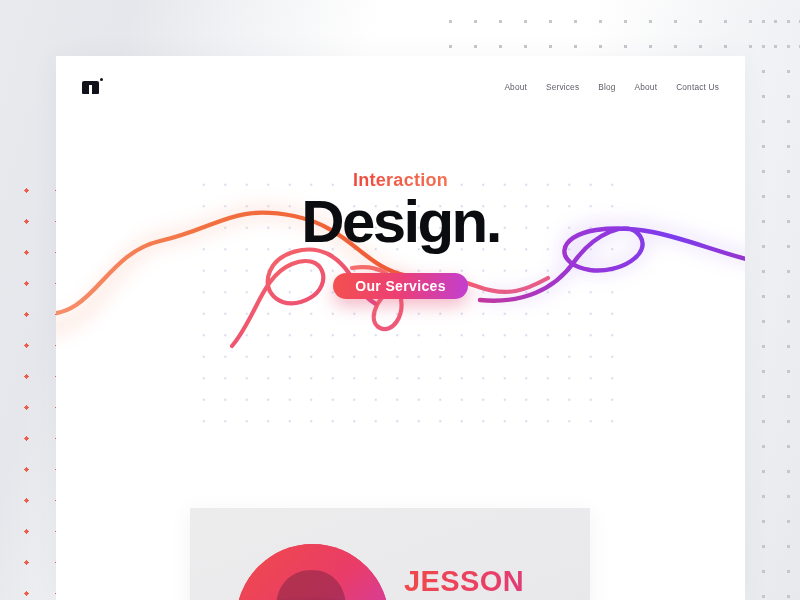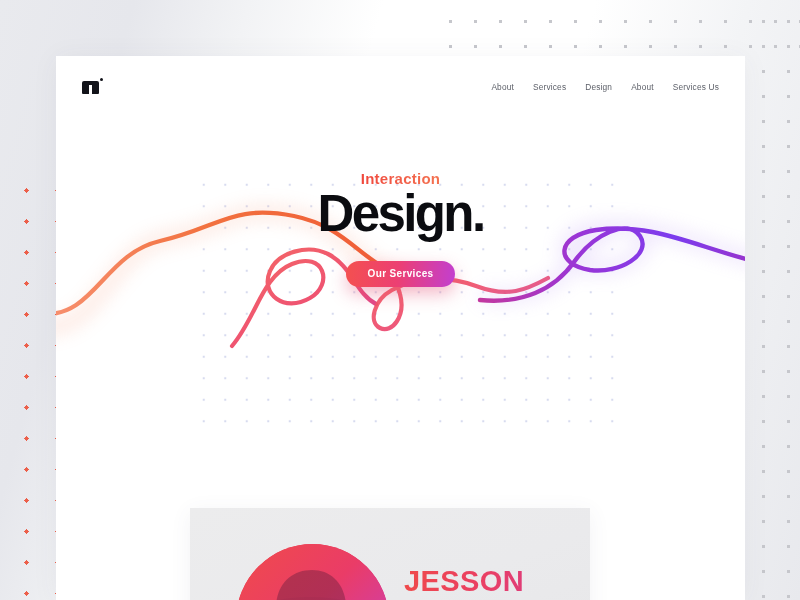--- a/index.html
+++ b/index.html
@@ -146,52 +146,52 @@
 
   .hero-inner {
     position:absolute; inset:0;
     display:flex; flex-direction:column;
     align-items:center;
     padding-top:52px;
     z-index:12;
   }
 
   .eyebrow {
-    font-size:15px;
+    font-size:18px;
     font-weight:700;
     letter-spacing:.25px;
     background:linear-gradient(90deg,#f0473c 0%,#f2614a 55%,#f4714f 100%);
     -webkit-background-clip:text;
     background-clip:text;
     color:transparent;
     margin-bottom:3px;
   }
 
   .hero-title {
-    font-size:51px;
+    font-size:60px;
     line-height:.94;
     font-weight:700;
     letter-spacing:-2.6px;
     color:#0b0c10;
     position:relative;
     z-index:14;
     font-family:"Liberation Sans", sans-serif;
   }
 
   .cta-button {
     margin-top:23px;
     position:relative;
     z-index:16;
     border:0;
     cursor:pointer;
     padding:0 22px;
     height:26px;
     line-height:26px;
     border-radius:14px;
-    font-size:10px;
+    font-size:14px;
     font-weight:700;
     letter-spacing:.35px;
     color:#ffffff;
     background:linear-gradient(95deg,#f4504f 0%,#ec3f73 48%,#c23fd0 100%);
     box-shadow:0 7px 17px rgba(226,70,110,.38);
   }
 
   
   .testimonial-section {
     position:absolute;
@@ -250,23 +250,23 @@
       <div class="brand-logo">
         <div class="b-mark"></div>
         <div class="b-notch"></div>
         <div class="b-dot"></div>
         <span class="b-hidden-label">B.</span>
       </div>
 
       <nav class="main-nav">
         <a class="nav-link" href="#">About</a>
         <a class="nav-link" href="#">Services</a>
-        <a class="nav-link" href="#">Design</a>
+        <a class="nav-link" href="#">Blog</a>
         <a class="nav-link" href="#">About</a>
-        <a class="nav-link" href="#">Services Us</a>
+        <a class="nav-link" href="#">Contact Us</a>
       </nav>
     </header>
 
     <section class="hero">
 
       <div class="hero-dotgrid"></div>
 
       <svg class="hero-ribbons" viewBox="0 0 689 322" preserveAspectRatio="none">
         <defs>
           <linearGradient id="gOrange" x1="0" y1="0" x2="1" y2="0">

